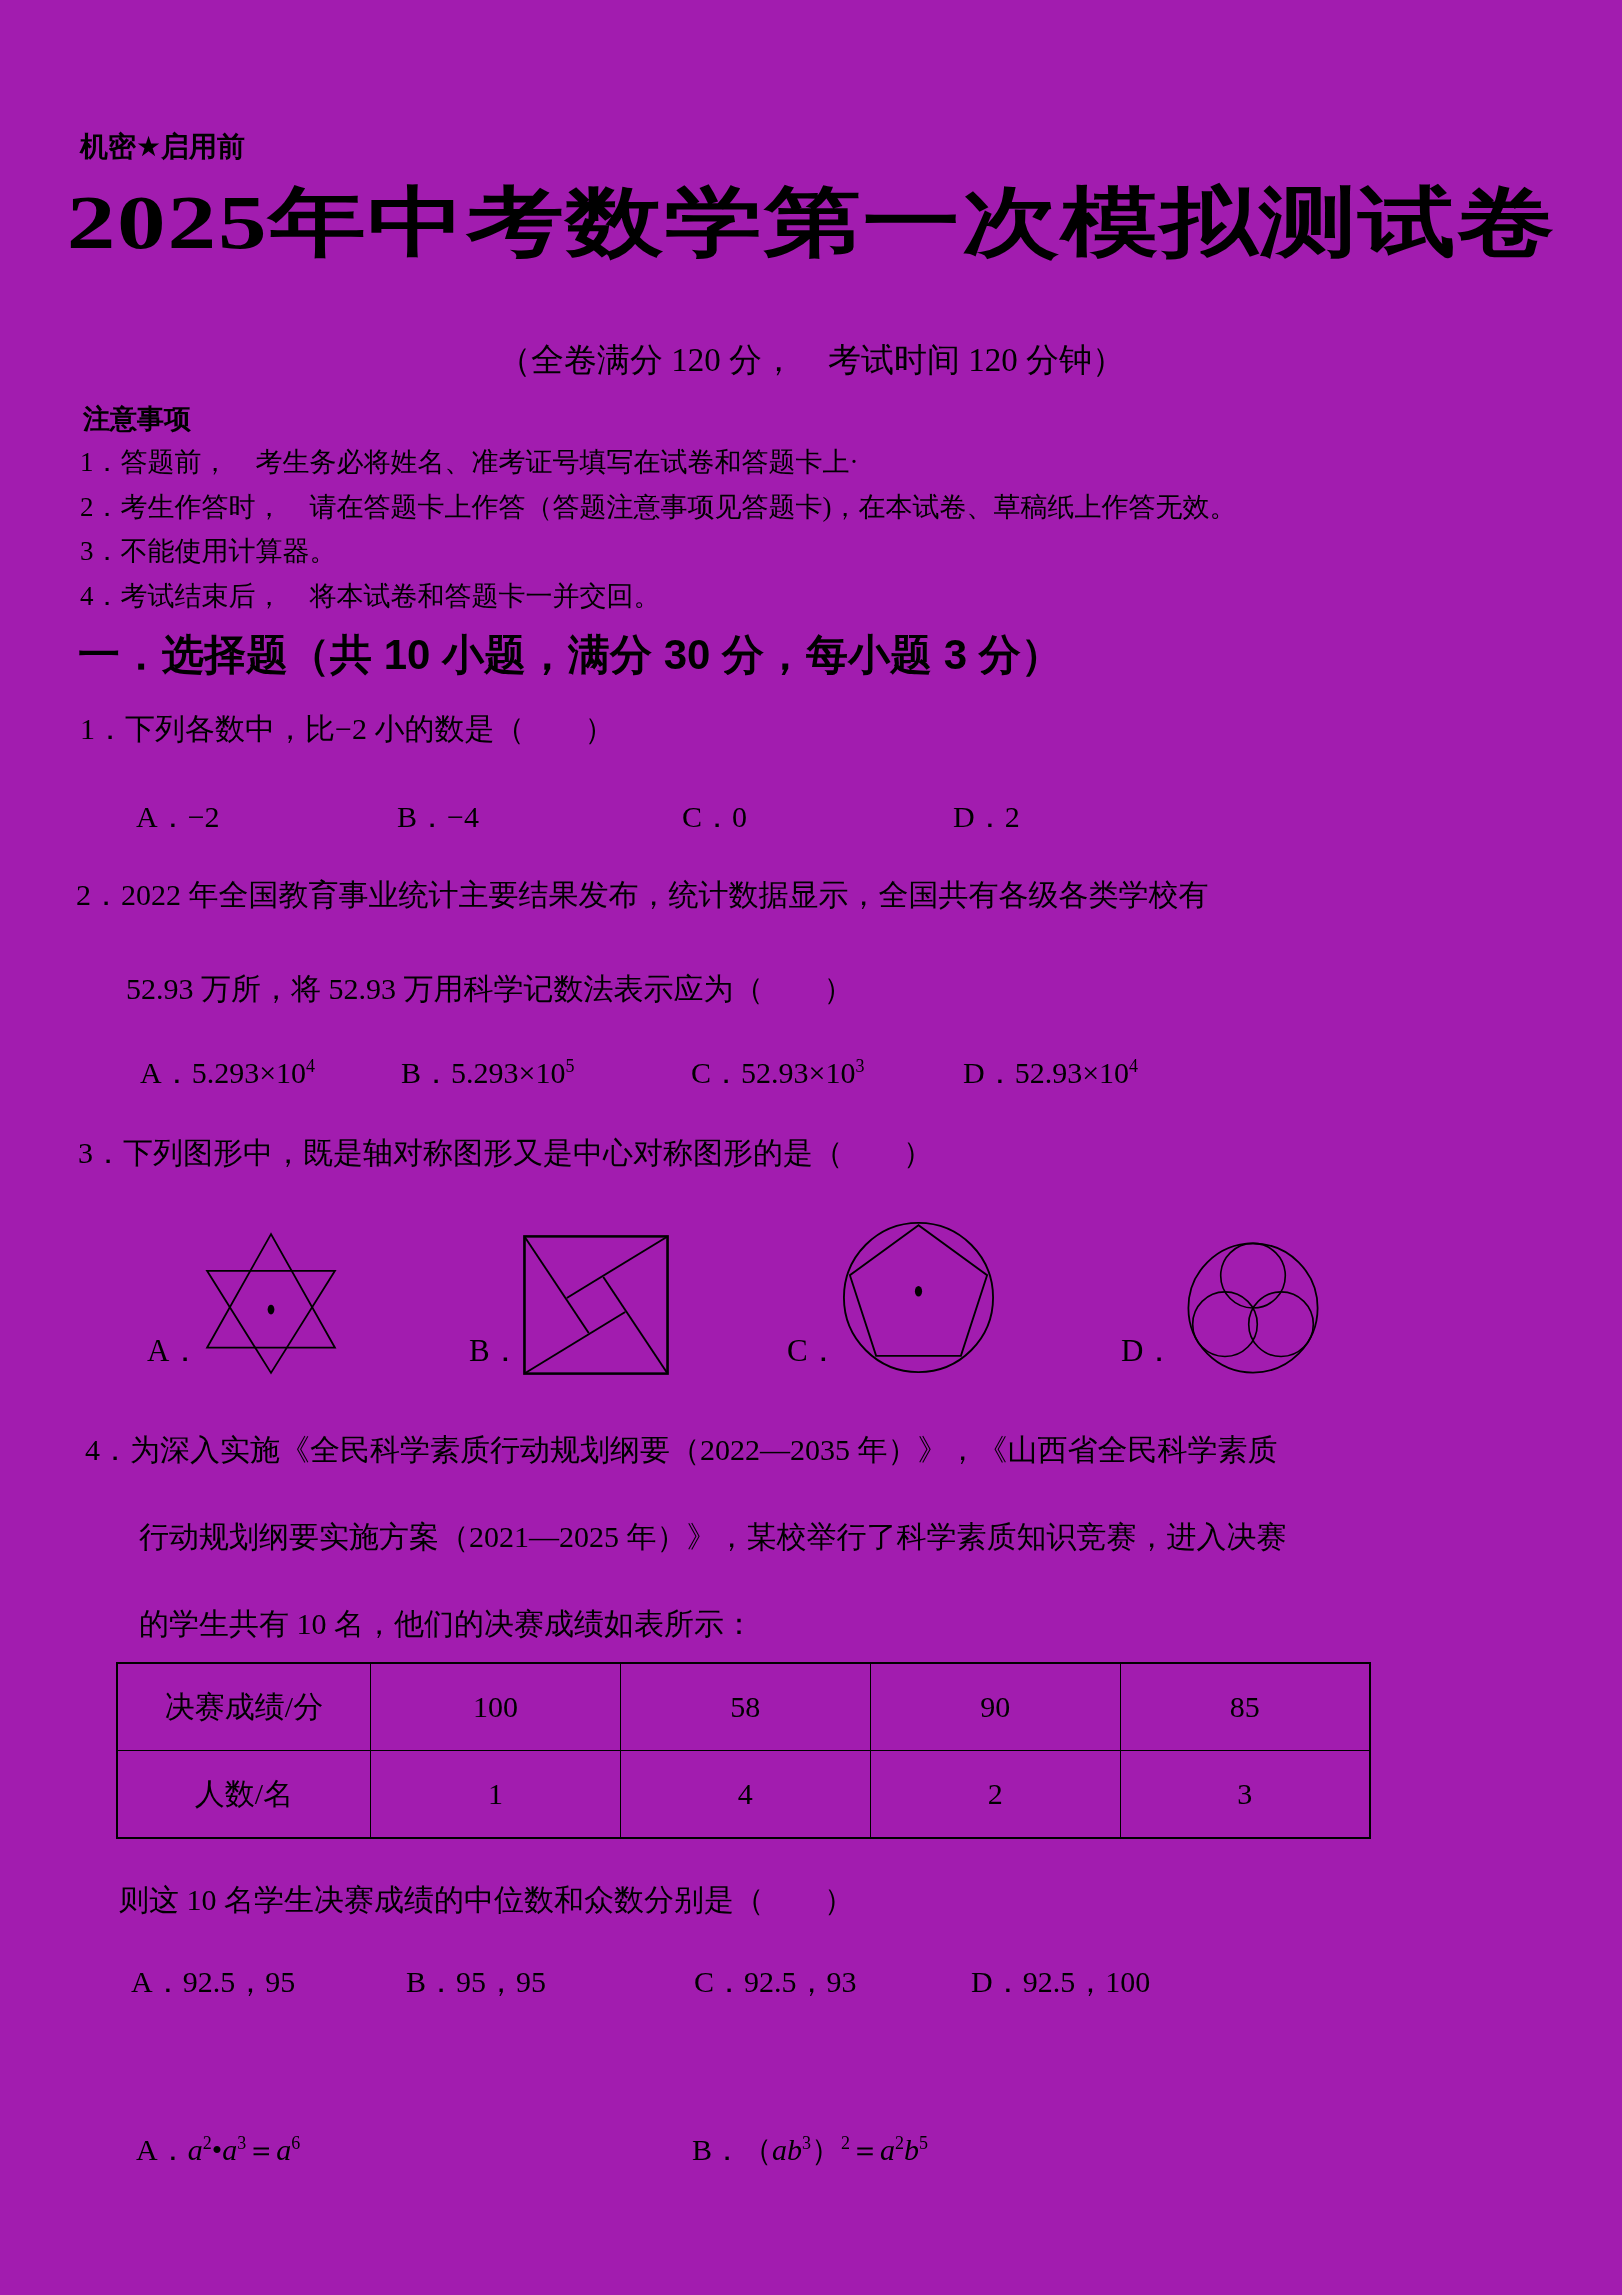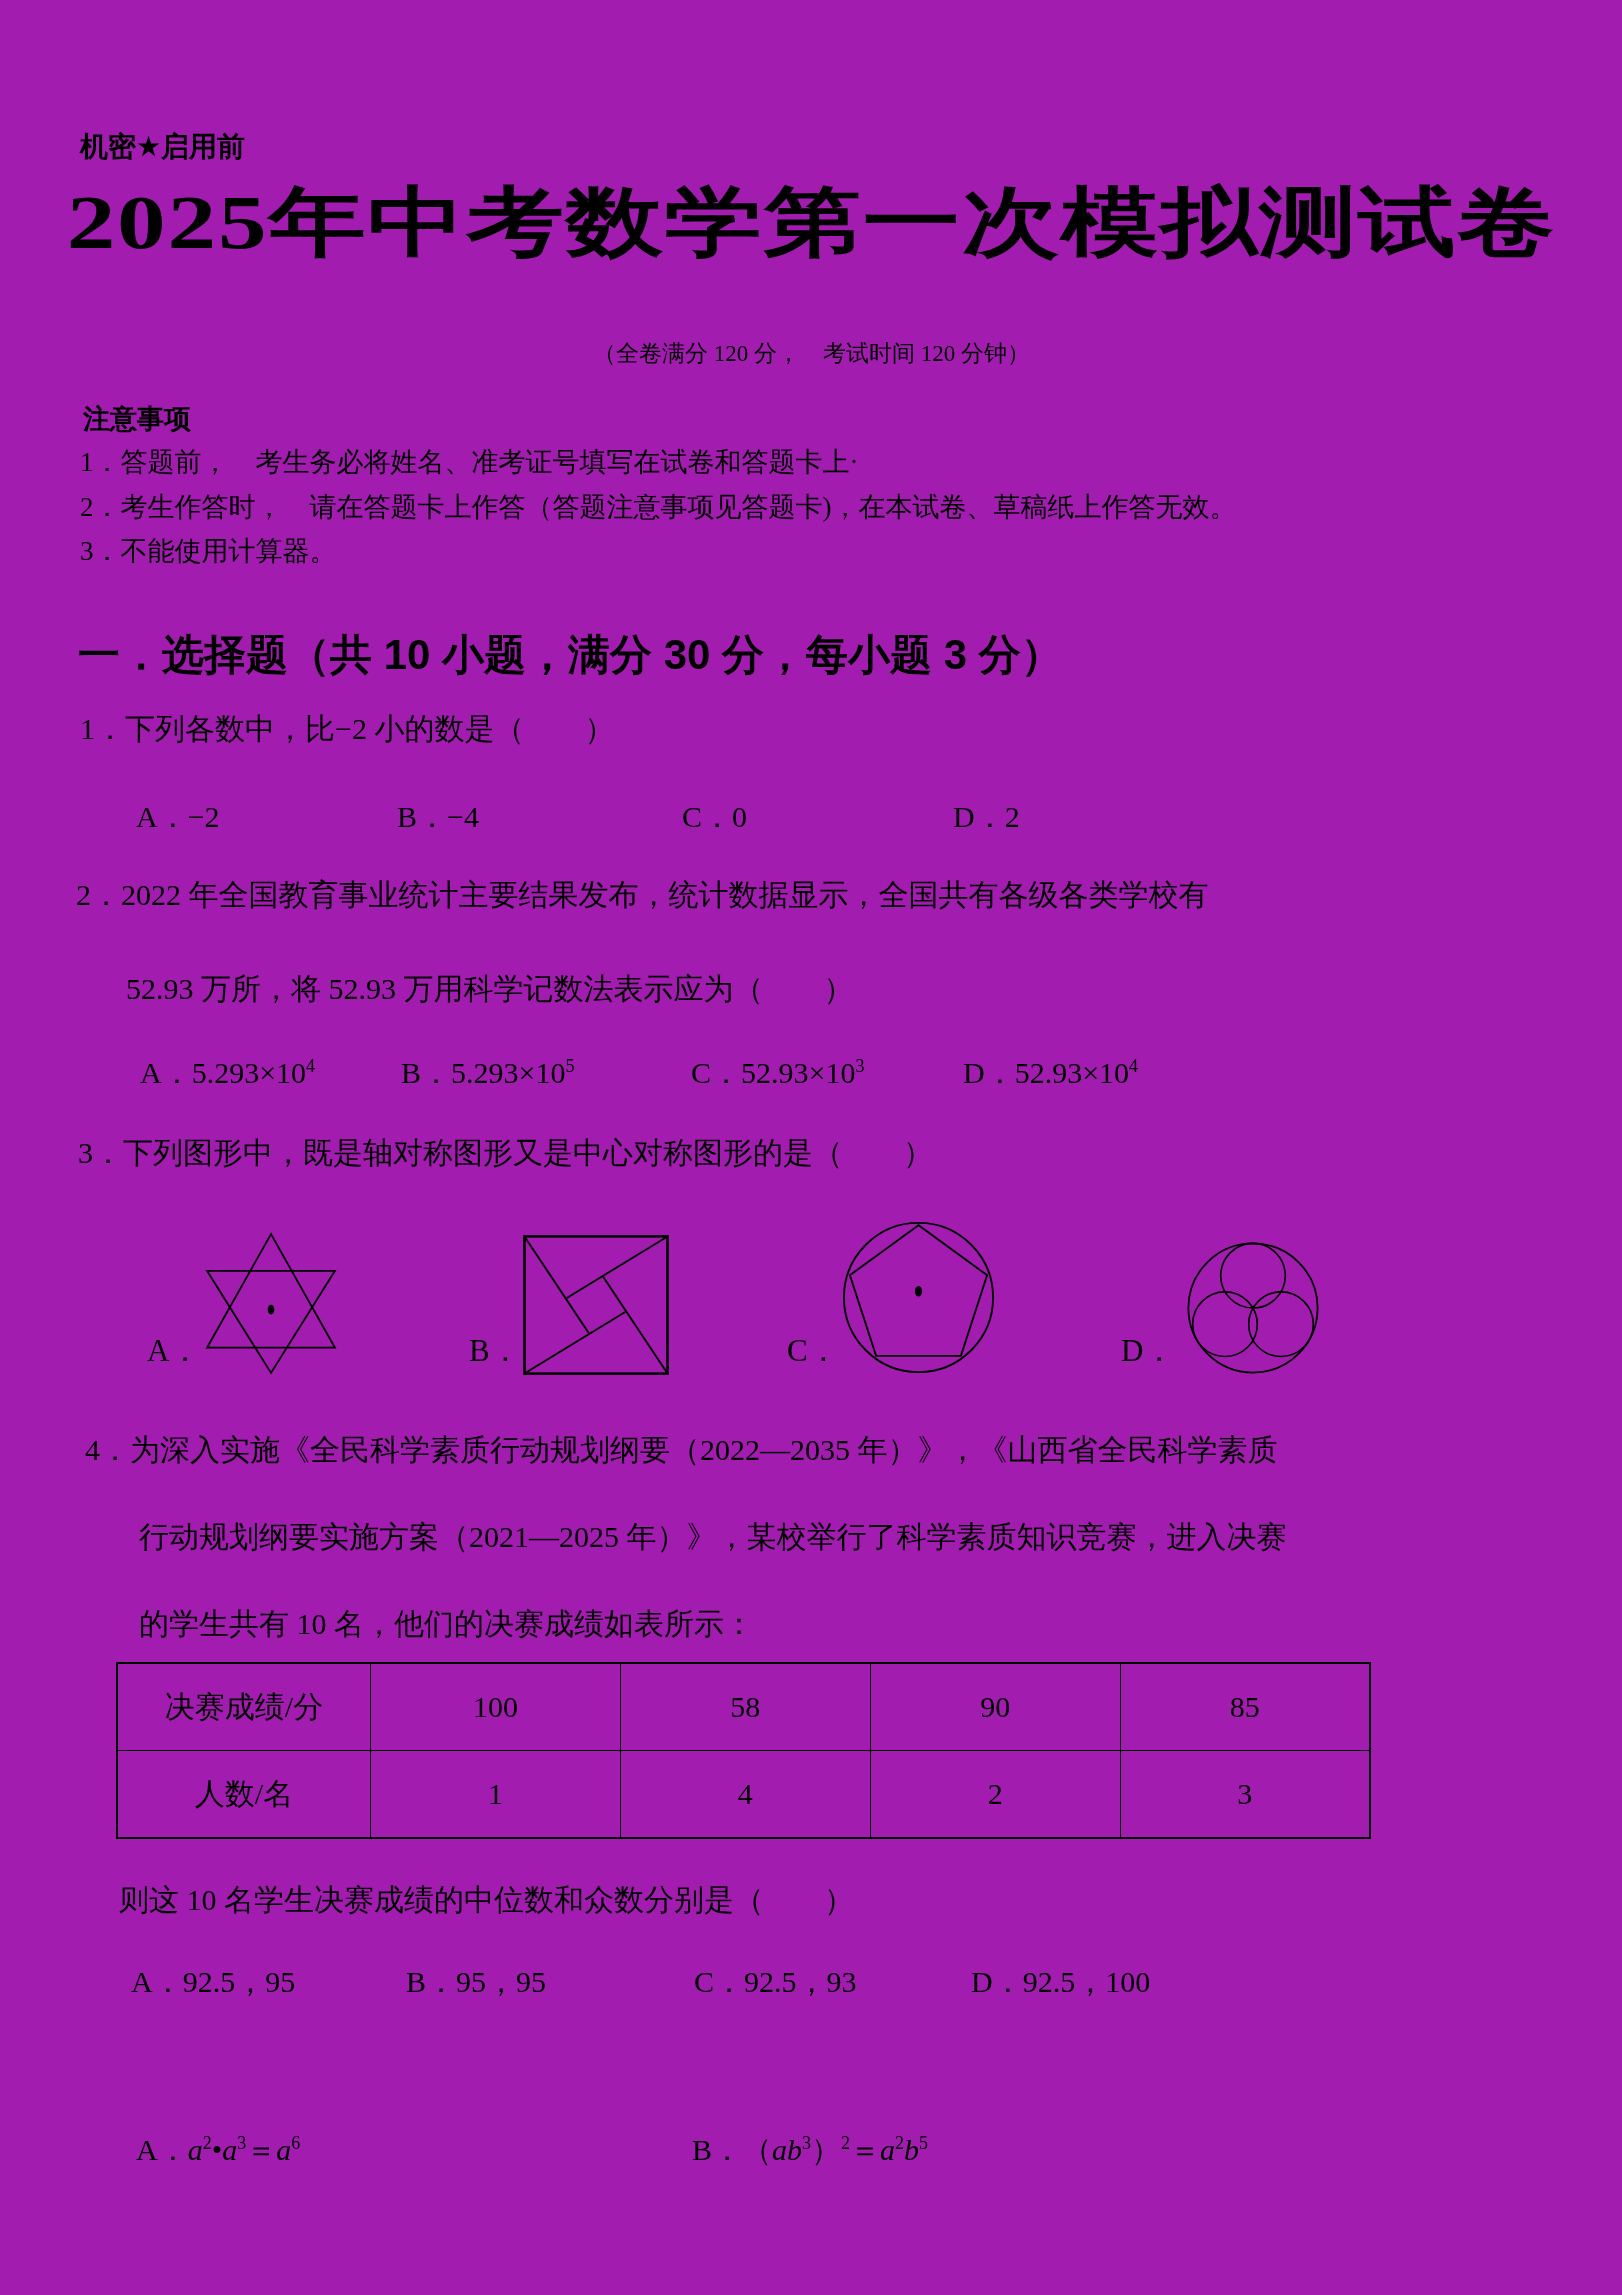--- a/index.html
+++ b/index.html
@@ -2,21 +2,21 @@
 <html style="font-size:11px"><head>
 <meta charset="utf-8">
 <style>
   html,body{margin:0;padding:0;background:#fff;}
   .page{position:relative;width:1623px;height:2295px;background:#a21caf;color:#000;
         font-family:"Liberation Serif","DejaVu Serif",serif;overflow:hidden;}
   .abs{position:absolute;white-space:nowrap;}
   .hei{font-family:"Liberation Sans","DejaVu Sans",sans-serif;font-weight:700;}
   .t40{font-size:27px;}
   .t41{font-size:28px;}
-  .t42{font-size:23px;}
+  .t42{font-size:33px;}
   .t44{font-size:30px;}
   .t46{font-size:42px;}
   .title{left:0;top:172px;width:1623px;text-align:center;font-size:76px;font-weight:700;
          transform:scaleX(1.28);letter-spacing:1.4px;}
   .subtitle{left:0;top:338px;width:1623px;text-align:center;}
   .sechead{font-weight:700;}
   sup{font-size:0.6em;line-height:0;}
   .mi{font-style:italic;}
   .figlabel{font-size:31px;}
   svg{display:block;position:absolute;}
@@ -33,20 +33,21 @@
 <div class="page">
 
   <div class="abs hei t41" style="left:80px;top:128px;">机密★启用前</div>
   <div class="abs title">2025年中考数学第一次模拟测试卷</div>
   <div class="abs subtitle t42">（全卷满分 120 分，　考试时间 120 分钟）</div>
 
   <div class="abs hei t40" style="left:83px;top:401px;">注意事项</div>
   <div class="abs t40" style="left:80px;top:444px;">1．答题前，　考生务必将姓名、准考证号填写在试卷和答题卡上·</div>
   <div class="abs t40" style="left:80px;top:489px;">2．考生作答时，　请在答题卡上作答（答题注意事项见答题卡)，在本试卷、草稿纸上作答无效。</div>
   <div class="abs t40" style="left:80px;top:533px;">3．不能使用计算器。</div>
+  <div class="abs t40" style="left:80px;top:578px;">4．考试结束后，　将本试卷和答题卡一并交回。</div>
 
   <div class="abs hei t46 sechead" style="left:78px;top:627px;">一．选择题（共 10 小题，满分 30 分，每小题 3 分）</div>
 
   <div class="abs t44" style="left:80px;top:709px;">1．下列各数中，比−2 小的数是（　　）</div>
   <span class="abs t44" style="left:136px;top:797px;">A．−2</span>
   <span class="abs t44" style="left:397px;top:797px;">B．−4</span>
   <span class="abs t44" style="left:682px;top:797px;">C．0</span>
   <span class="abs t44" style="left:953px;top:797px;">D．2</span>
 
   <div class="abs t44" style="left:76px;top:875px;">2．2022 年全国教育事业统计主要结果发布，统计数据显示，全国共有各级各类学校有</div>

